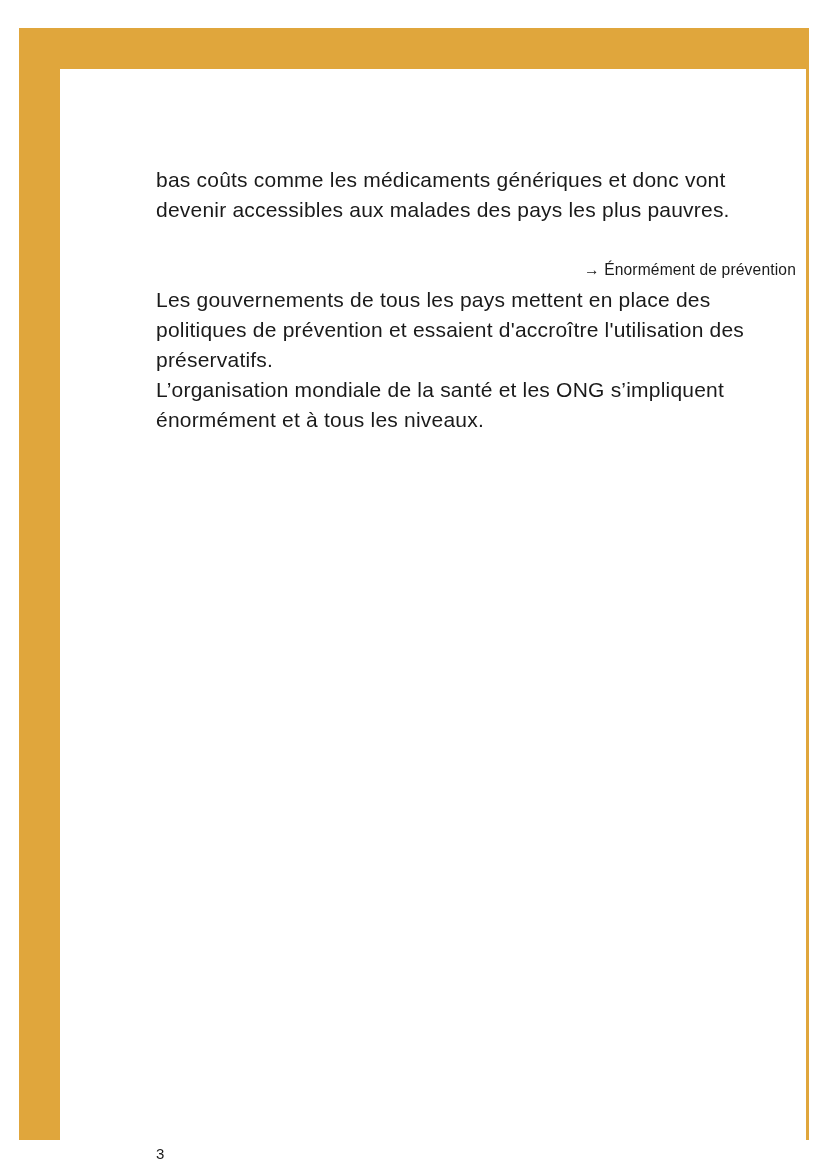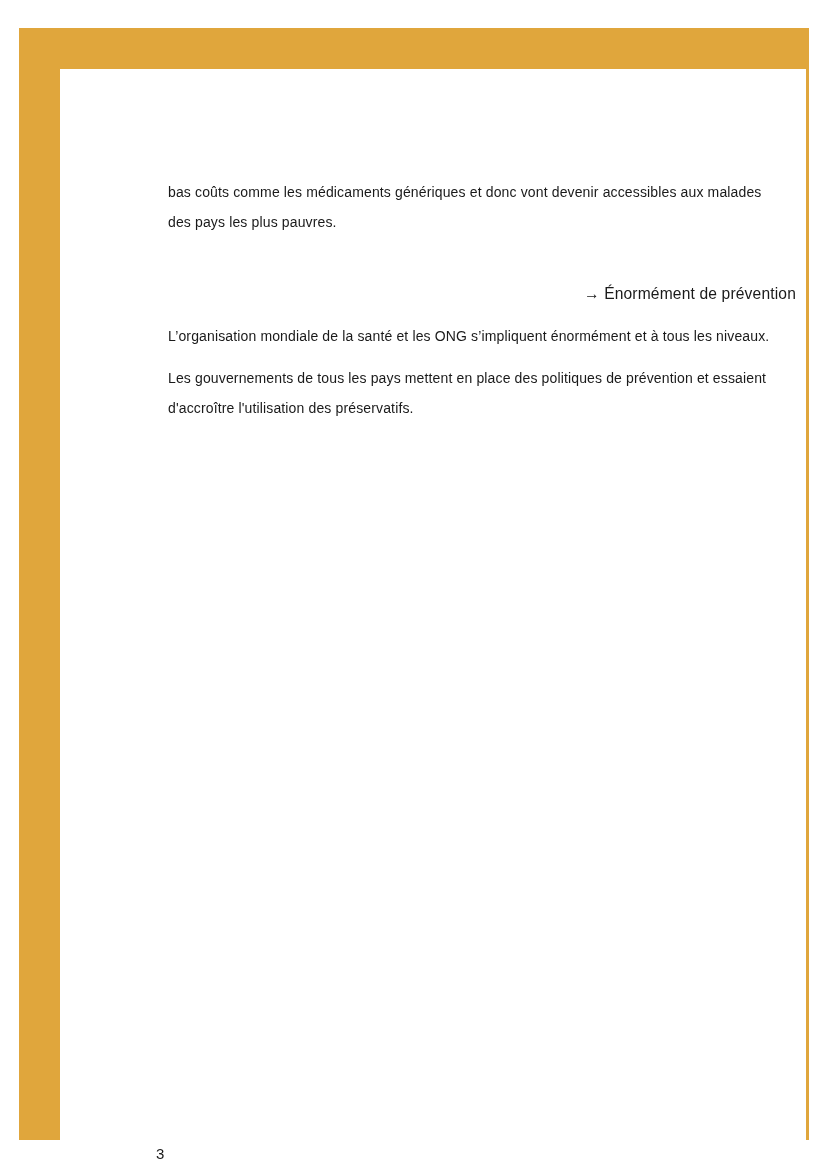--- a/index.html
+++ b/index.html
@@ -45,24 +45,24 @@
 
   .content {
     position: absolute;
     left: 96px;
     top: 96px;
     width: 640px;
     box-sizing: border-box;
   }
 
   .para {
-    font-size: 14px;
+    font-size: 21px;
     line-height: 30px;
     color: #1a1a1a;
-    margin: 12px;
+    margin: 0;
     letter-spacing: 0.01em;
   }
 
   .para + .para {
     margin-top: 0;
   }
 
   .spacer {
     height: 30px;
   }
@@ -94,23 +94,23 @@
     <div class="paper">
 
       <div class="content">
 
         <p class="para">bas coûts comme les médicaments génériques et donc vont devenir accessibles aux malades des pays les plus pauvres.</p>
 
         <div class="spacer"></div>
 
         <p class="arrow-heading">→ Énormément de prévention</p>
 
+        <p class="para">Les gouvernements de tous les pays mettent en place des politiques de prévention et essaient d'accroître l'utilisation des préservatifs.</p>
+
         <p class="para">L’organisation mondiale de la santé et les ONG s’impliquent énormément et à tous les niveaux.</p>
-
-        <p class="para">Les gouvernements de tous les pays mettent en place des politiques de prévention et essaient d'accroître l'utilisation des préservatifs.</p>
 
       </div>
 
       <div class="page-number">3</div>
 
     </div>
   </div>
 
 </div>
 

